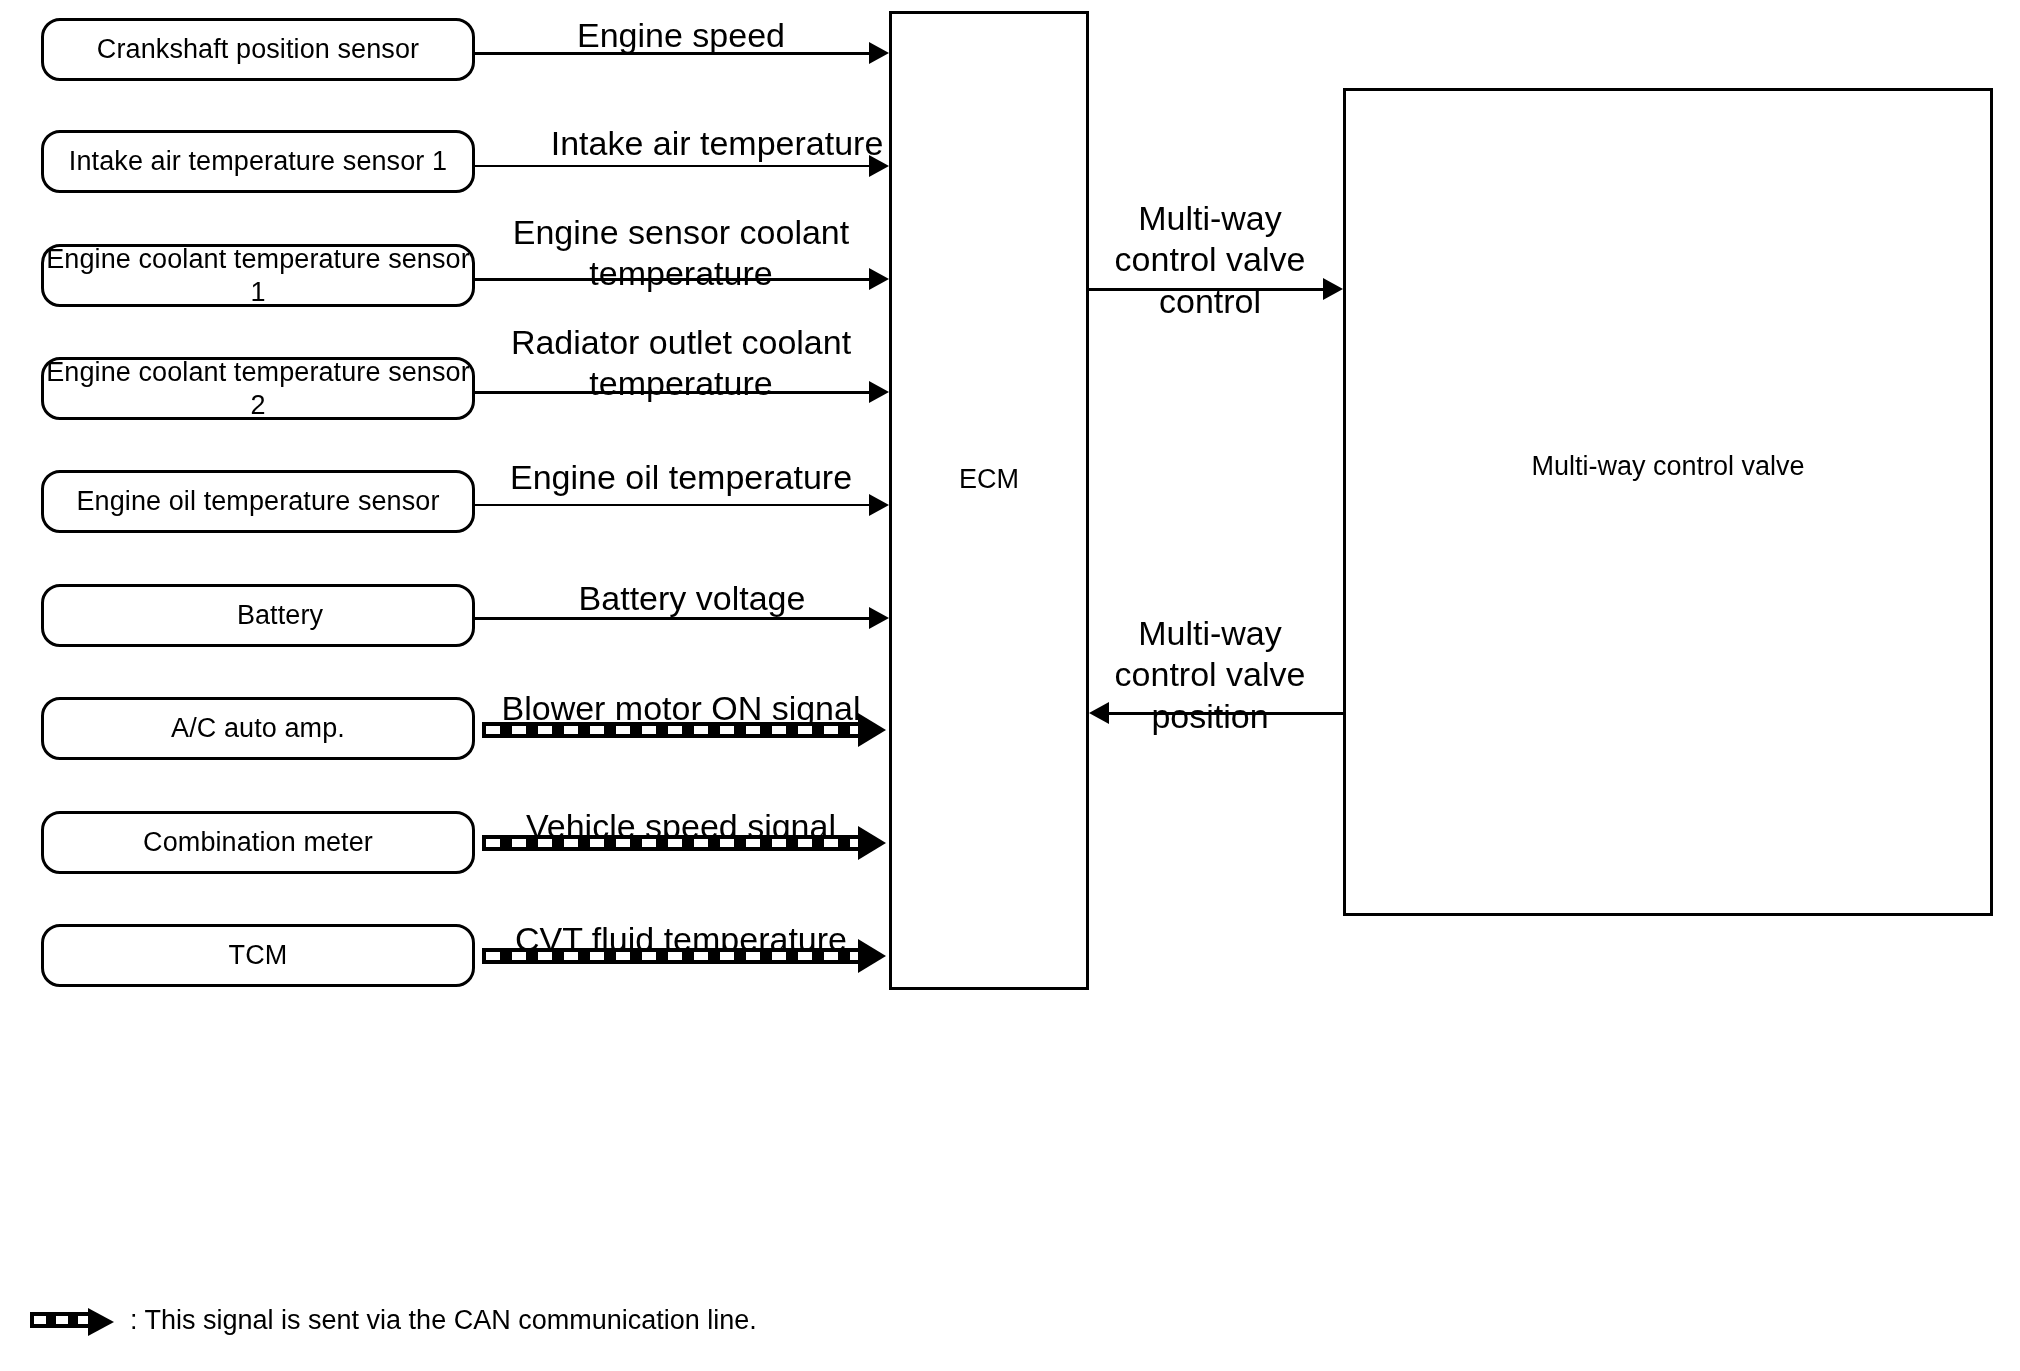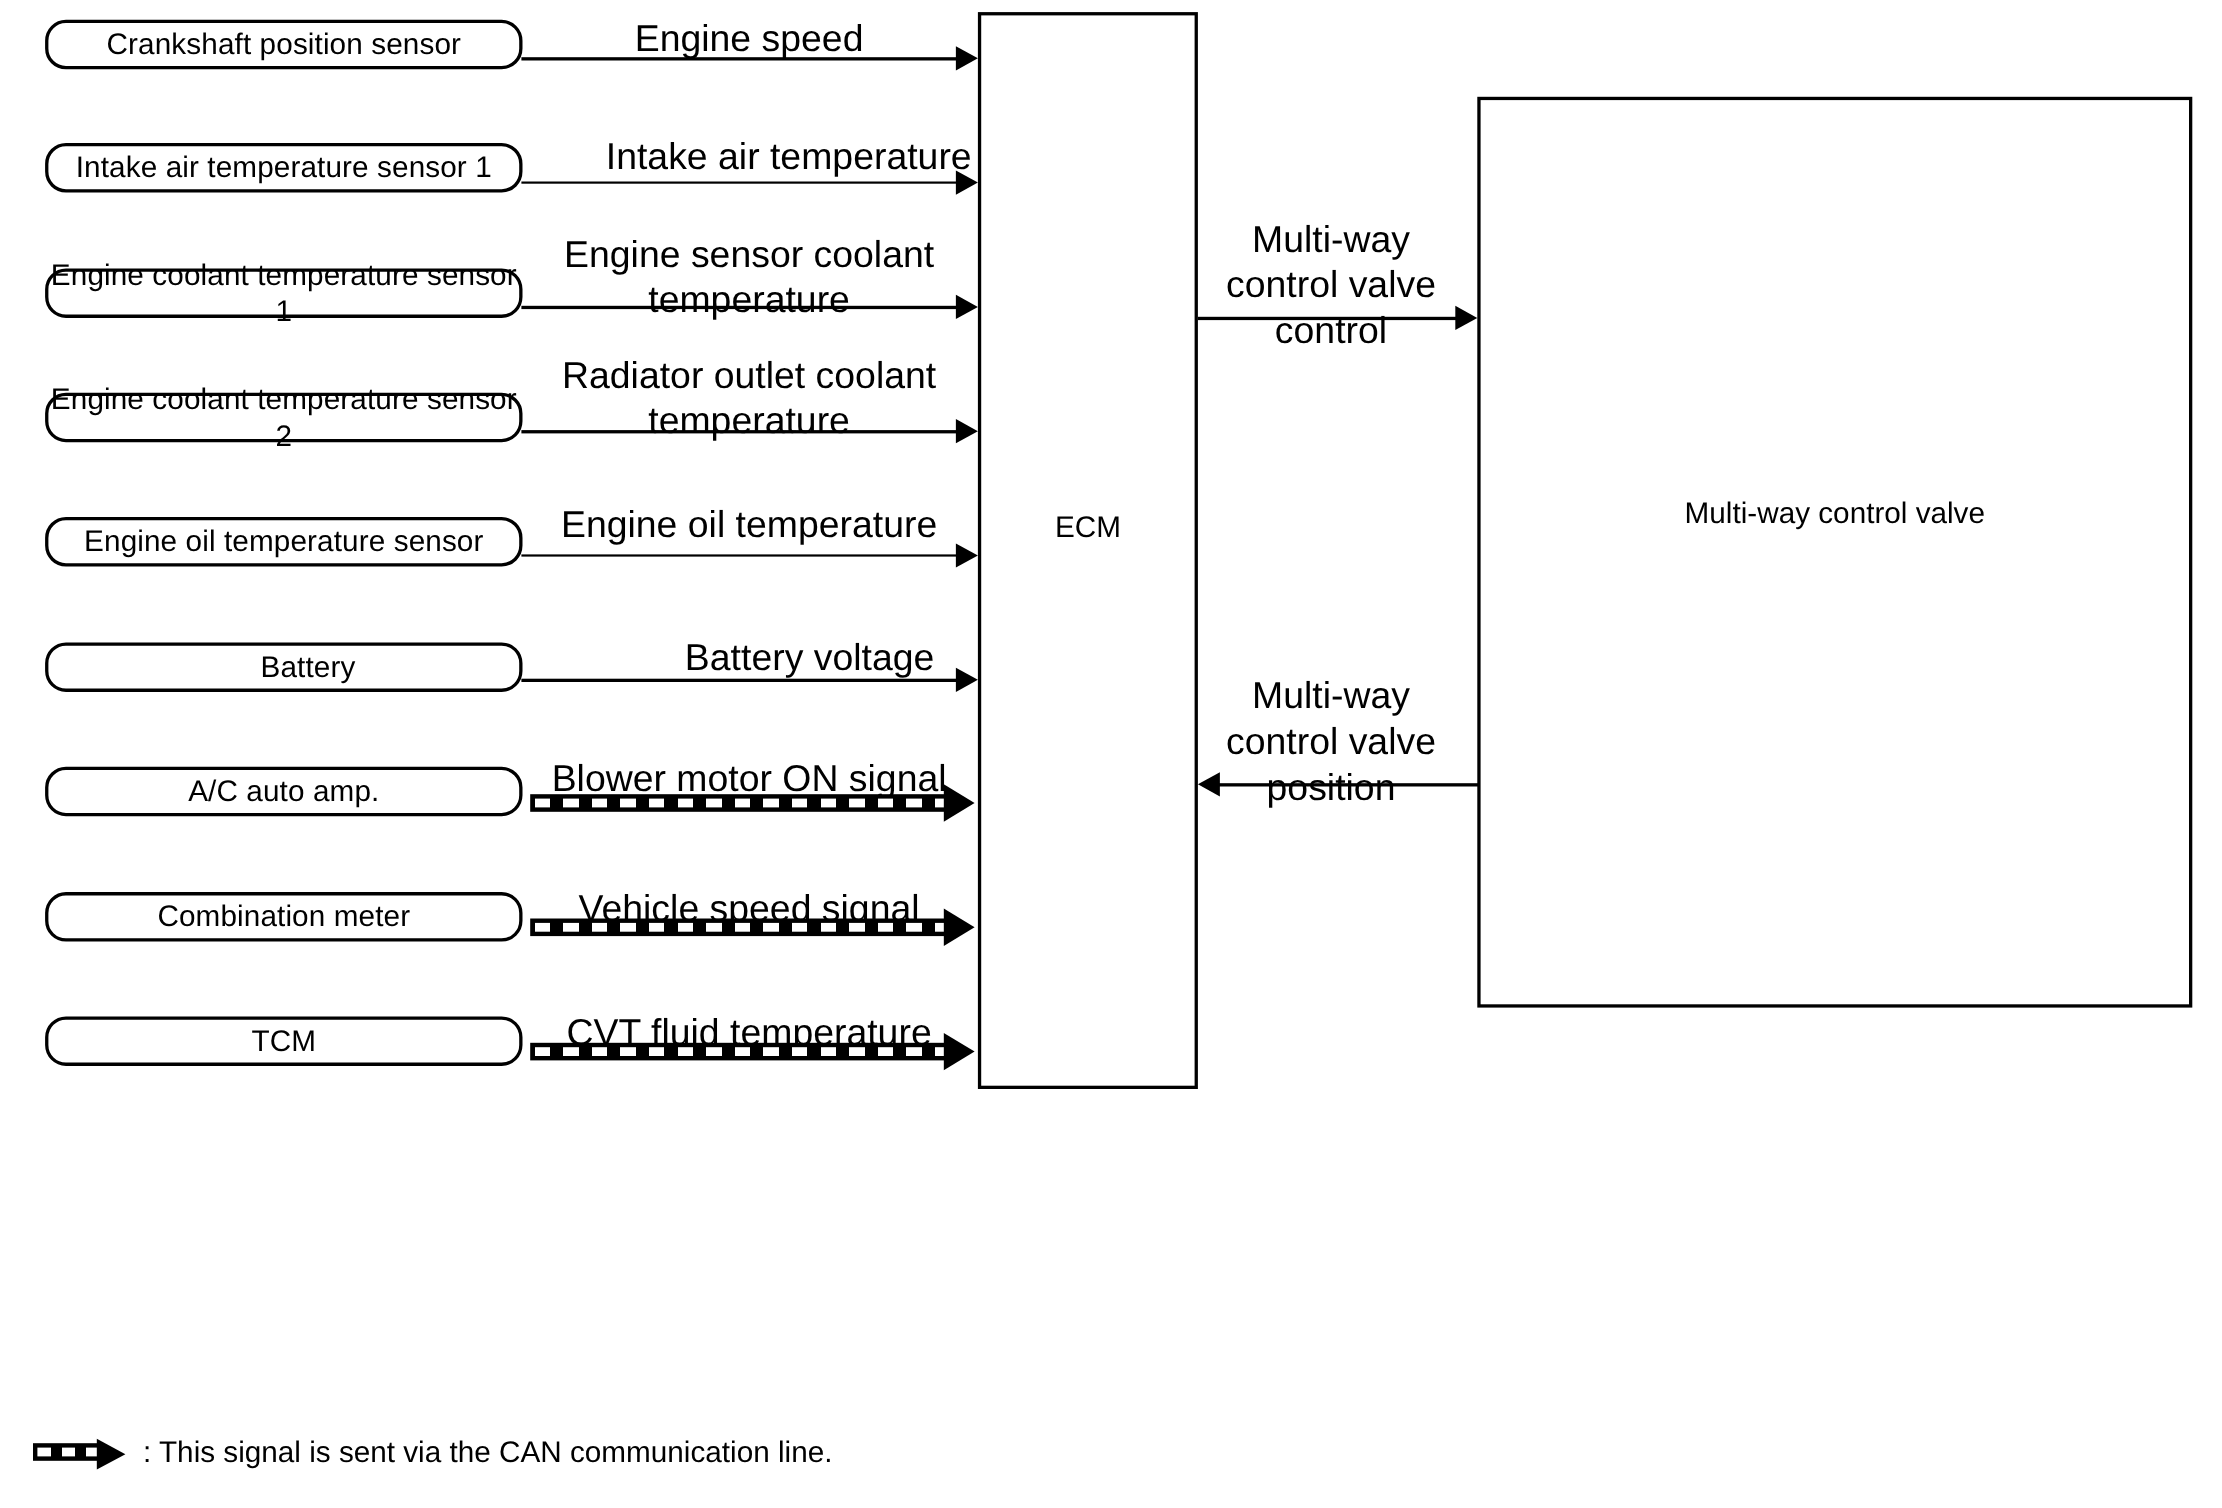--- a/index.html
+++ b/index.html
@@ -23,21 +23,21 @@
     align-items:center;
     justify-content:center;
     text-align:center;
     font-size:27px;
     line-height:1.22;
     letter-spacing:0.1px;
   }
   .sensor-box{
     left:41px;
     width:434px;
-    height:45px;
+    height:63px;
     border-width:3px;
     border-radius:19px;
   }
   #ecm-box{
     left:889px; top:11px;
     width:200px; height:979px;
     align-items:flex-end;
     justify-content:center;
     padding-bottom:0;
   }
@@ -217,21 +217,21 @@
 
   <div class="sig-label" style="left:476px; top:322px; width:410px;">Radiator outlet coolant
 temperature</div>
   <div class="sig-line thick" style="left:474px; top:391px; width:397px;"></div>
   <div class="arrow-right" style="left:869px; top:381px;"></div>
 
   <div class="sig-label" style="left:476px; top:457px; width:410px;">Engine oil temperature</div>
   <div class="sig-line" style="left:474px; top:504px; width:397px;"></div>
   <div class="arrow-right" style="left:869px; top:494px;"></div>
 
-  <div class="sig-label" style="left:496px; top:578px; width:410px;padding-left:35px;">Battery voltage</div>
+  <div class="sig-label" style="left:452px; top:578px; width:410px;padding-left:35px;">Battery voltage</div>
   <div class="sig-line thick" style="left:474px; top:617px; width:397px;"></div>
   <div class="arrow-right" style="left:869px; top:607px;"></div>
 
   <div class="sig-label" style="left:476px; top:688px; width:410px;">Blower motor ON signal</div>
   <div class="can-line" style="left:482px; top:722px; width:382px;"></div>
   <div class="can-arrow" style="left:858px; top:713px;"></div>
 
   <div class="sig-label" style="left:476px; top:806px; width:410px;">Vehicle speed signal</div>
   <div class="can-line" style="left:482px; top:835px; width:382px;"></div>
   <div class="can-arrow" style="left:858px; top:826px;"></div>

